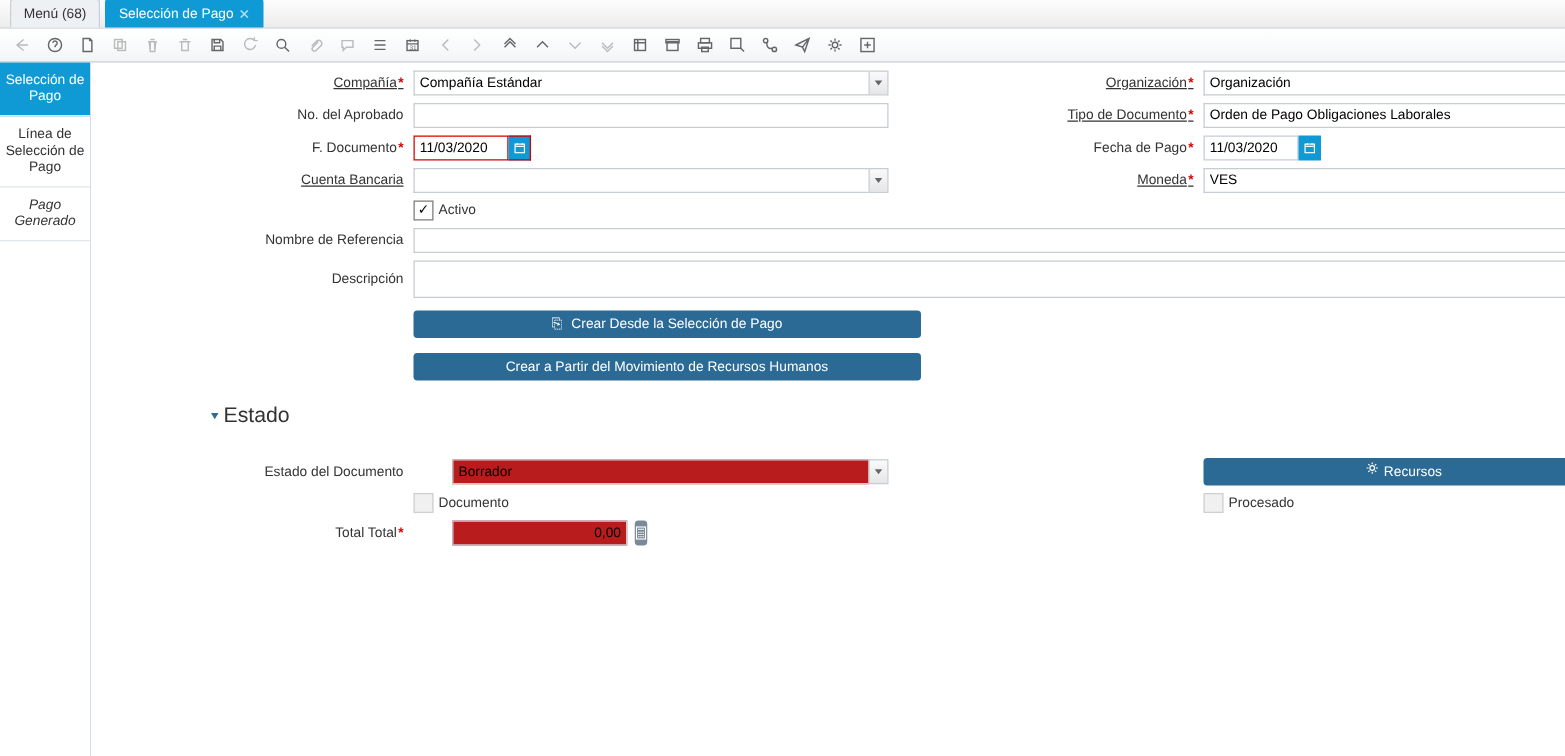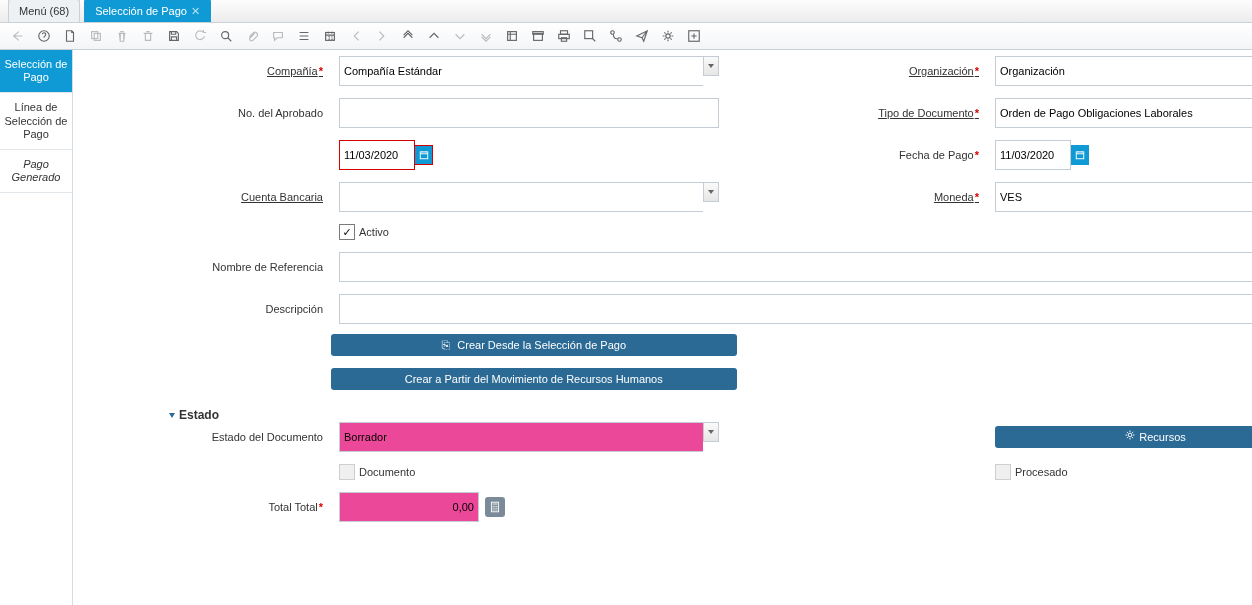--- a/index.html
+++ b/index.html
@@ -92,36 +92,35 @@
     padding-top: 6px;
   }
   
   .formgrid {
     display:grid;
     grid-template-columns: 254px 380px 40px 200px 320px;
     align-items:center;
     row-gap:6px;
     column-gap:4px;
     padding-right:26px;
-    gap:12px;
   }
   .lbl {
     text-align:right;
     font-size:11px;
     color:#333;
     padding-right:4px;
   }
   .lbl.u { text-decoration: underline; }
   .req { color:#d50000; font-weight:bold; margin-left:1px; }
   .field {
     display:flex;
     align-items:center;
   }
   .txt, .sel {
-    height: 30px;
+    height: 20px;
     border:1px solid #c5ccd3;
     background:#fff;
     box-sizing:border-box;
     font-size:11px;
     padding:0 4px;
     width:100%;
   }
   .field.error .txt {
     border:1.5px solid #d50000;
   }
@@ -187,42 +186,42 @@
     text-align:center;
     height:22px;
     line-height:22px;
     border-radius:3px;
     font-size:11px;
     cursor:pointer;
   }
   .pbtn .ico { margin-right:4px; }
   .section {
     display:flex;align-items:center;gap:4px;
-    margin: 14px 0 0 96px;
-    font-size:12px;font-weight:bold;
+    margin: 14px 0 24px 96px;
+    font-size:17px;font-weight:normal;
     color:#333;
   }
   .section .arrow {
     width:0;height:0;
     border-left:3px solid transparent;
     border-right:3px solid transparent;
     border-top:5px solid #2a6a95;
   }
   .calcbtn {
     width:20px;height:20px;
     background:#7a8a99;
     border-radius:3px;
     display:inline-flex;align-items:center;justify-content:center;
     margin-left:6px;
   }
   .num {
     text-align:right;
     background:#f0f0f0;
   }
-  .ro { background:#ec4899; }
+  .ro { background:#b91c1c;margin-left:31px; }
   
   svg.ii { width:14px;height:14px; stroke-width:1.3; }
   
   .pbtn .gear svg { stroke:#fff; }
 </style>
 </head>
 <body>
 
 <div class="tabstrip">
   <div class="tab">
@@ -422,20 +421,21 @@
         </div>
       <div></div>
       <div class="lbl u"><span>Tipo de Documento</span><span class="req">*</span></div>
       <div class="field">
           <div class="drop">
         <input class="txt" value="Orden de Pago Obligaciones Laborales" style="">
 
       </div>
         </div>
 
+      <div class="lbl"><span>F. Documento</span><span class="req">*</span></div>
       <div class="field error mid" style="width:100px">
         <input class="txt" style="width: 76px;" value="11/03/2020">
         <div class="cal err">
             <svg width="10" height="10" viewBox="0 0 16 16" fill="none" stroke="#fff" stroke-width="1.5">
               <rect x="2" y="3" width="12" height="11"></rect>
               <path d="M2 6 h12 M5 2 v2 M11 2 v2"></path>
             </svg>
           </div>
       </div>
       <div></div>

